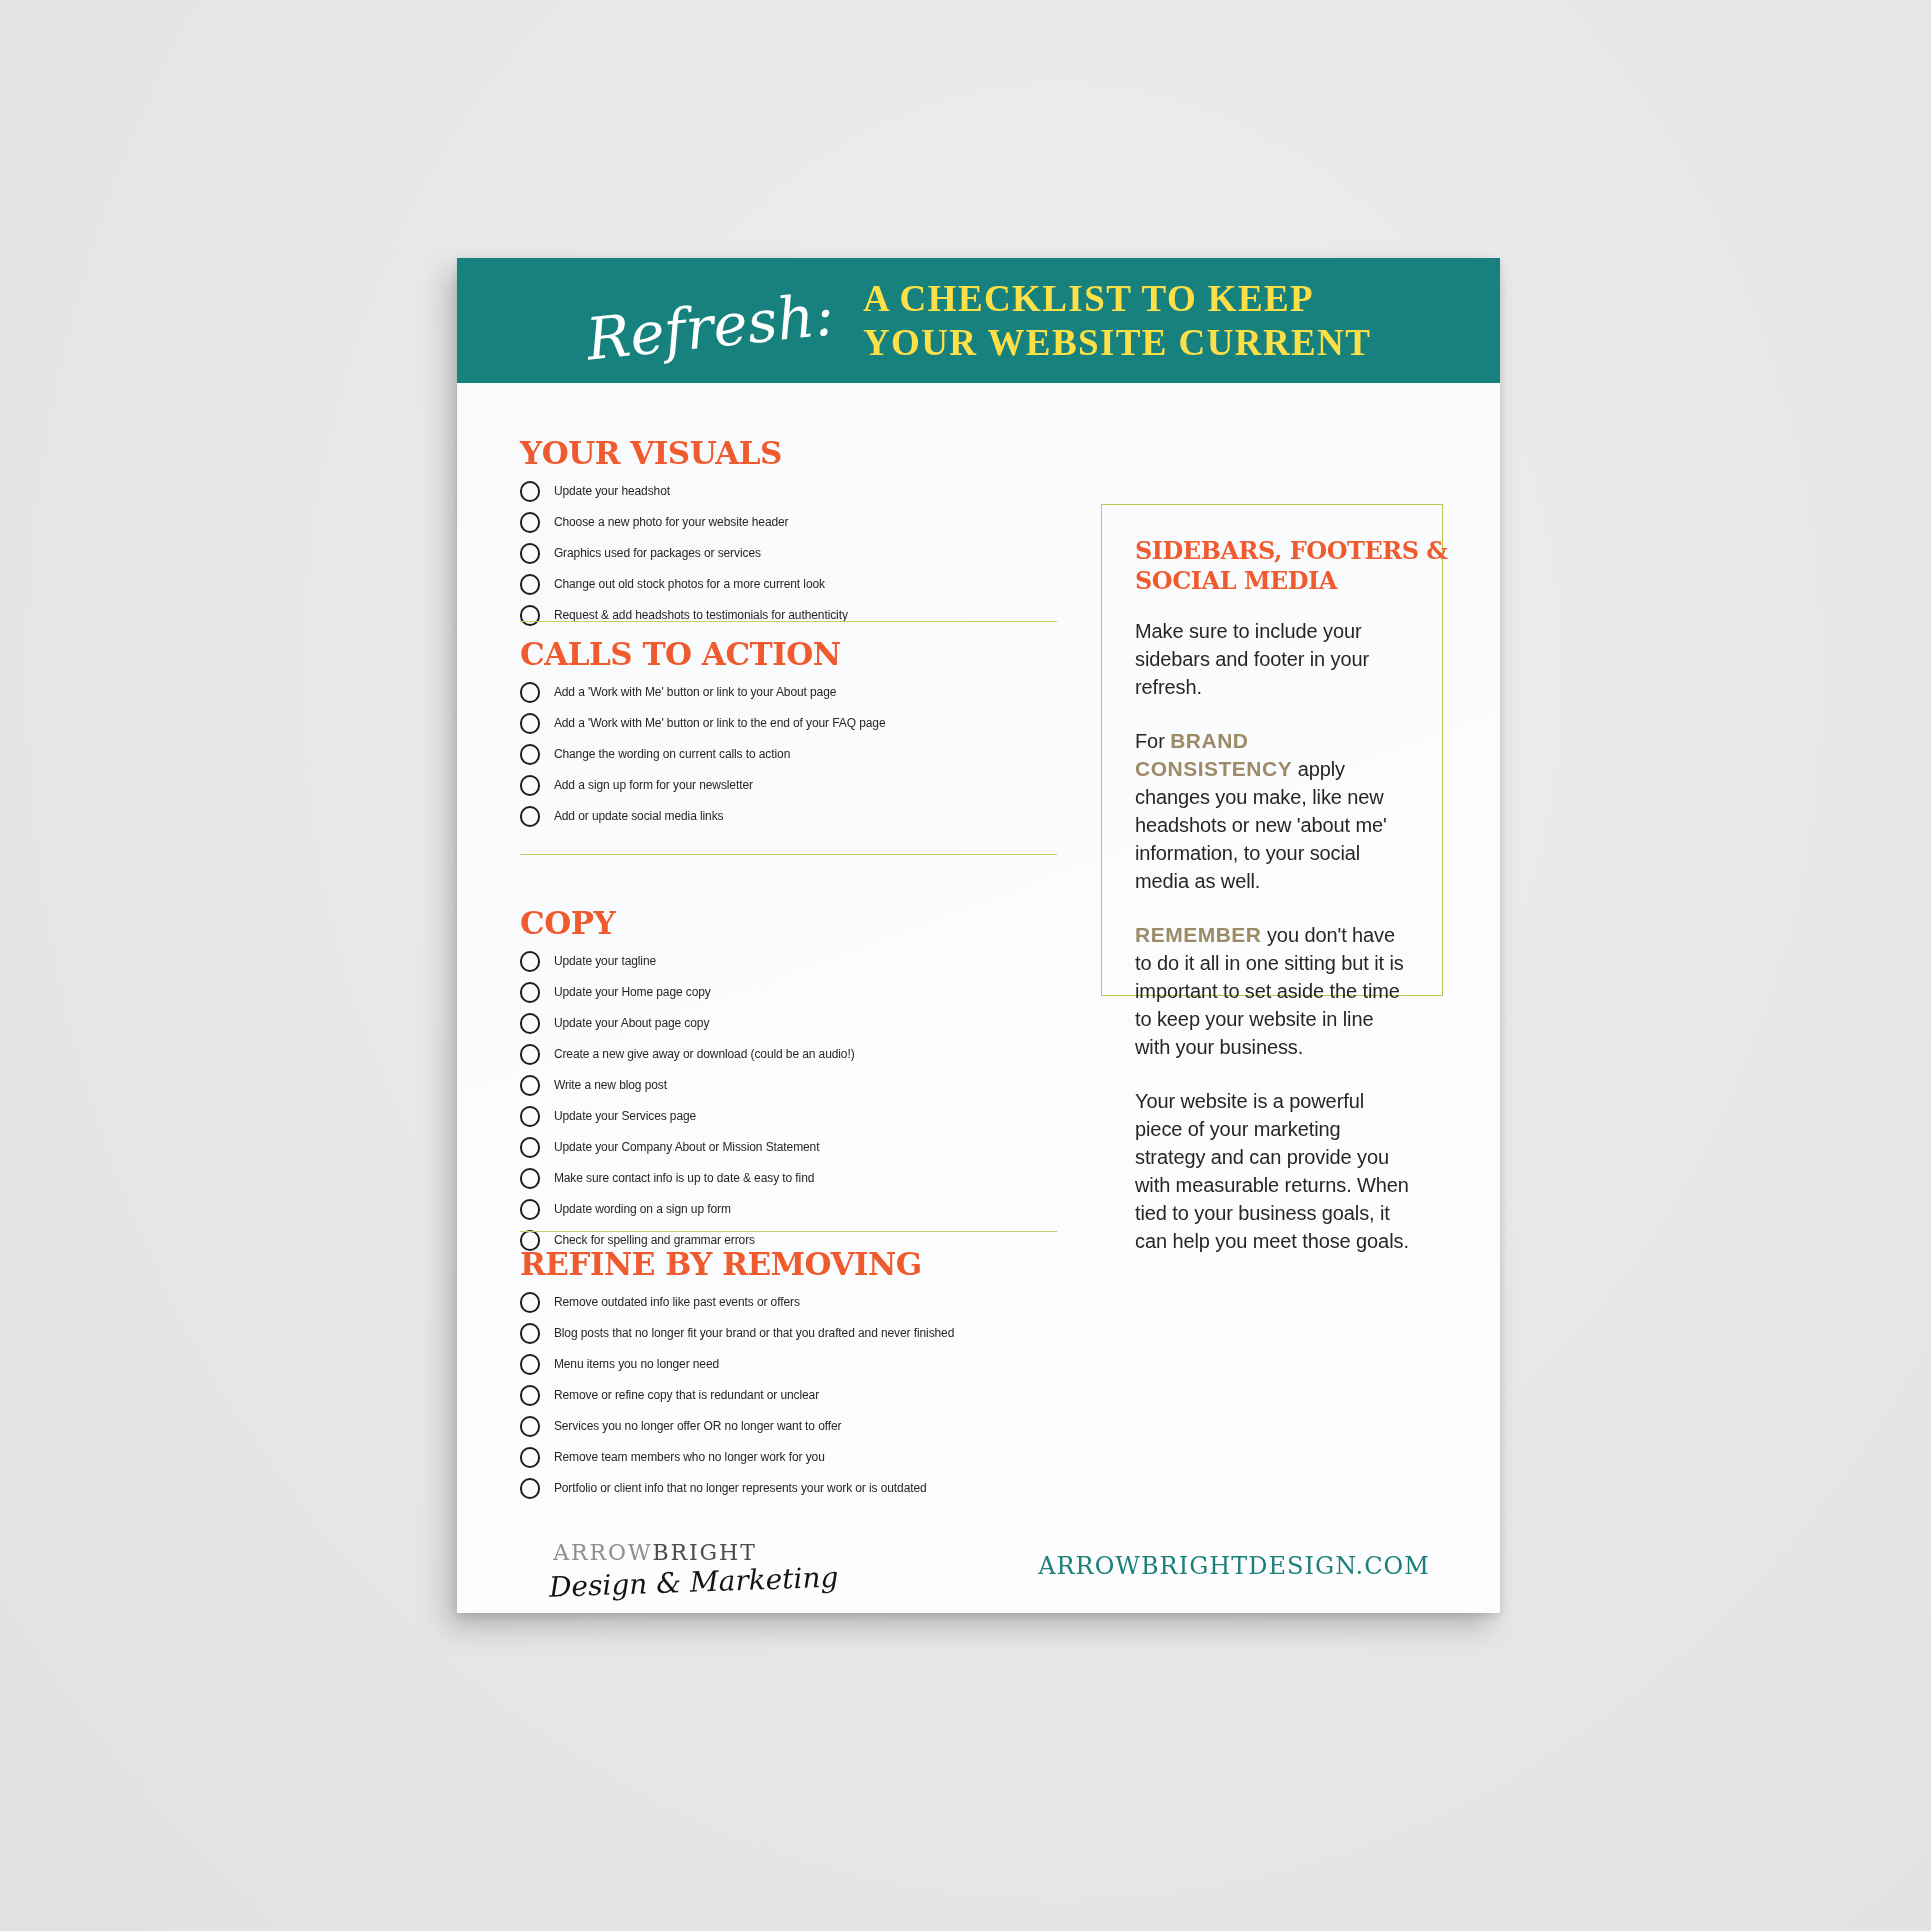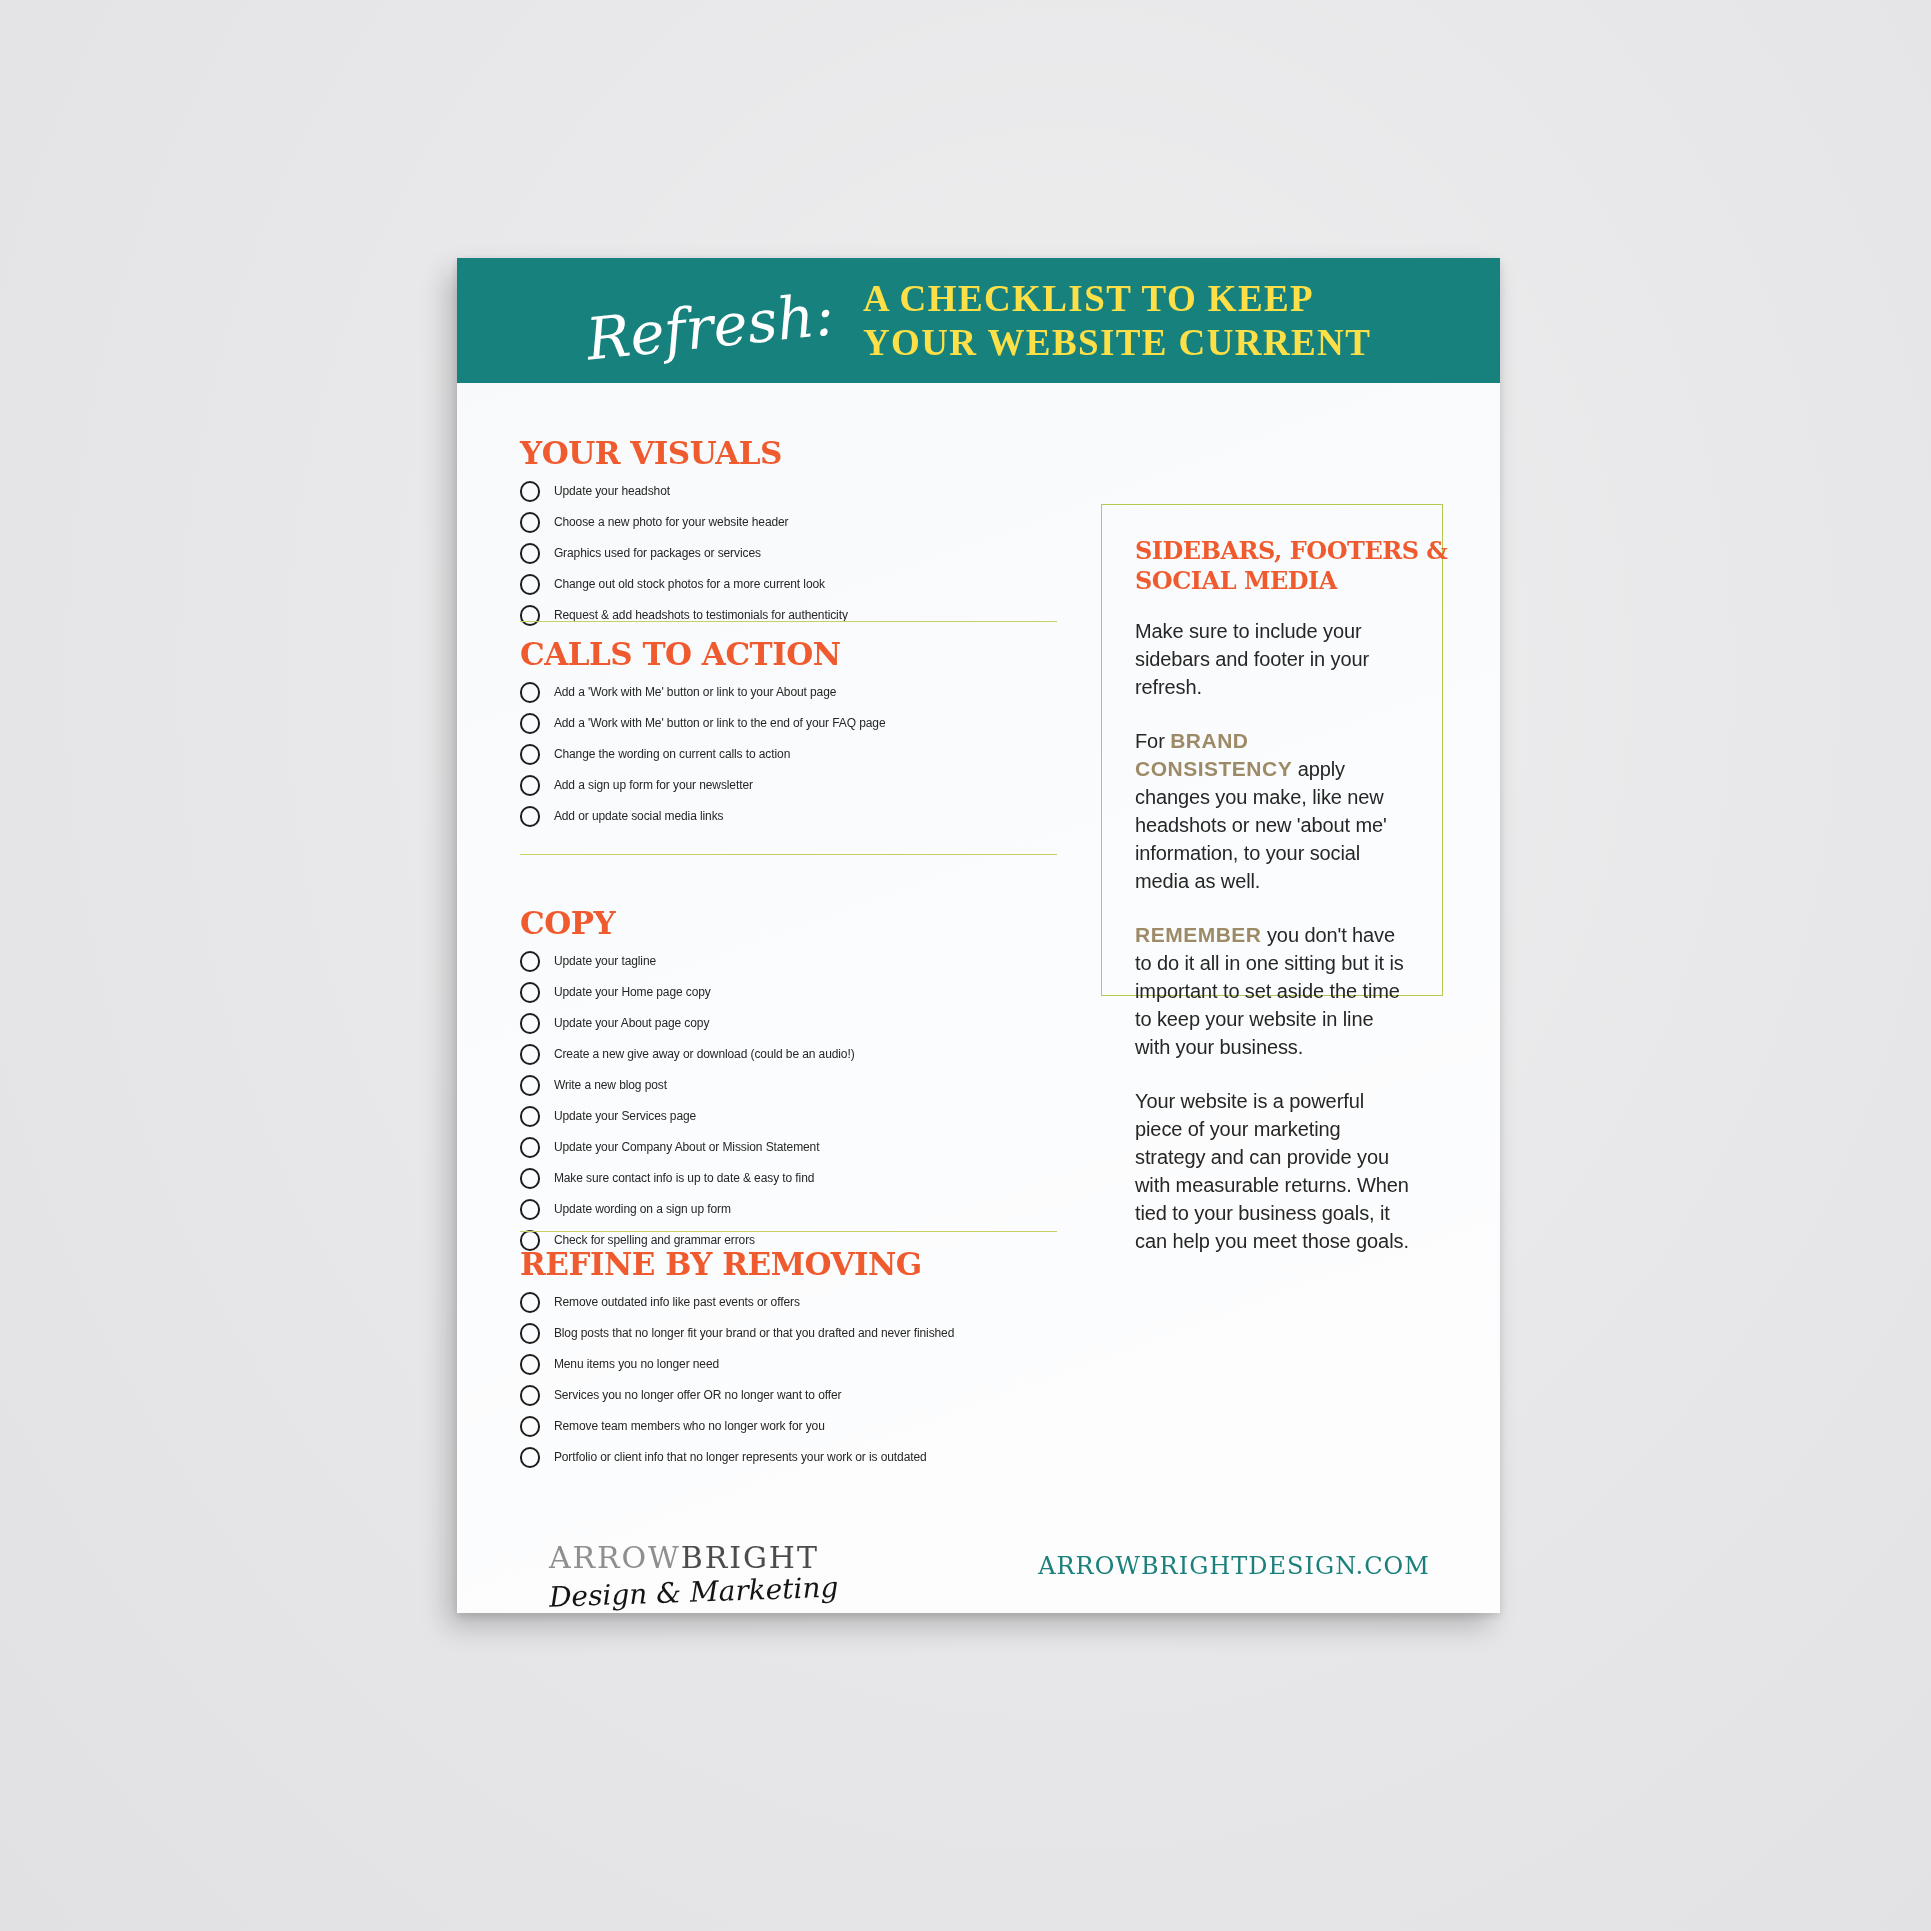--- a/index.html
+++ b/index.html
@@ -56,21 +56,21 @@
   .sidebar-p{
     font-size:20px;line-height:28px;color:#262626;margin:0 0 26px 0;letter-spacing:-0.1px;
   }
   .brown-bold{
     font-weight:bold;color:#9D8A66;font-size:21px;letter-spacing:0.5px;
   }
   .footer-logo{
     position:absolute;left:92px;top:1282px;width:212px;text-align:center;
   }
   .logo-wordmark{
-    font-family:"DejaVu Serif", serif;font-size:30px;letter-spacing:1.9px;white-space:nowrap;
+    font-family:"DejaVu Serif", serif;font-size:22px;letter-spacing:1.9px;white-space:nowrap;
   }
   .logo-arrow{color:#8f8f8f;}
   .logo-bright{color:#4c4c4c;}
   .logo-tagline{
     font-family:"DejaVu Serif", serif;font-style:italic;font-size:28px;
     color:#141414;white-space:nowrap;margin-top:1.9px;transform:rotate(-2deg);
   }
   .footer-url{
     position:absolute;left:574px;top:1294px;width:406px;text-align:center;
     font-family:"DejaVu Serif", serif;font-size:24px;letter-spacing:1px;
@@ -226,20 +226,24 @@
         <div class="check-row">
           <span class="check-circle"></span>
           <span class="check-label">Blog posts that no longer fit your brand or that you drafted and never finished</span>
         </div>
 
         <div class="check-row">
           <span class="check-circle"></span>
           <span class="check-label">Menu items you no longer need</span>
         </div>
 
+        <div class="check-row">
+          <span class="check-circle"></span>
+          <span class="check-label">Remove or refine copy that is redundant or unclear</span>
+        </div>
 
         <div class="check-row">
           <span class="check-circle"></span>
           <span class="check-label">Services you no longer offer OR no longer want to offer</span>
         </div>
 
         <div class="check-row">
           <span class="check-circle"></span>
           <span class="check-label">Remove team members who no longer work for you</span>
         </div>

